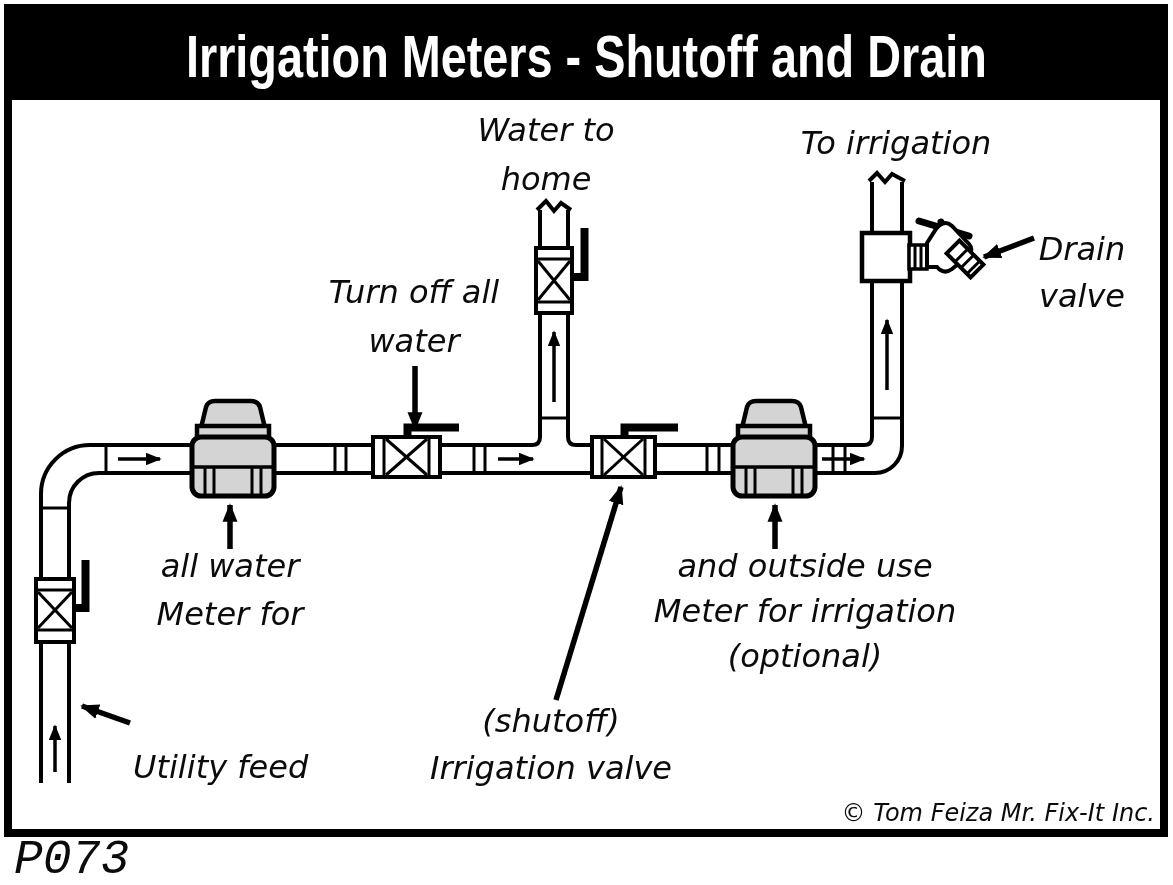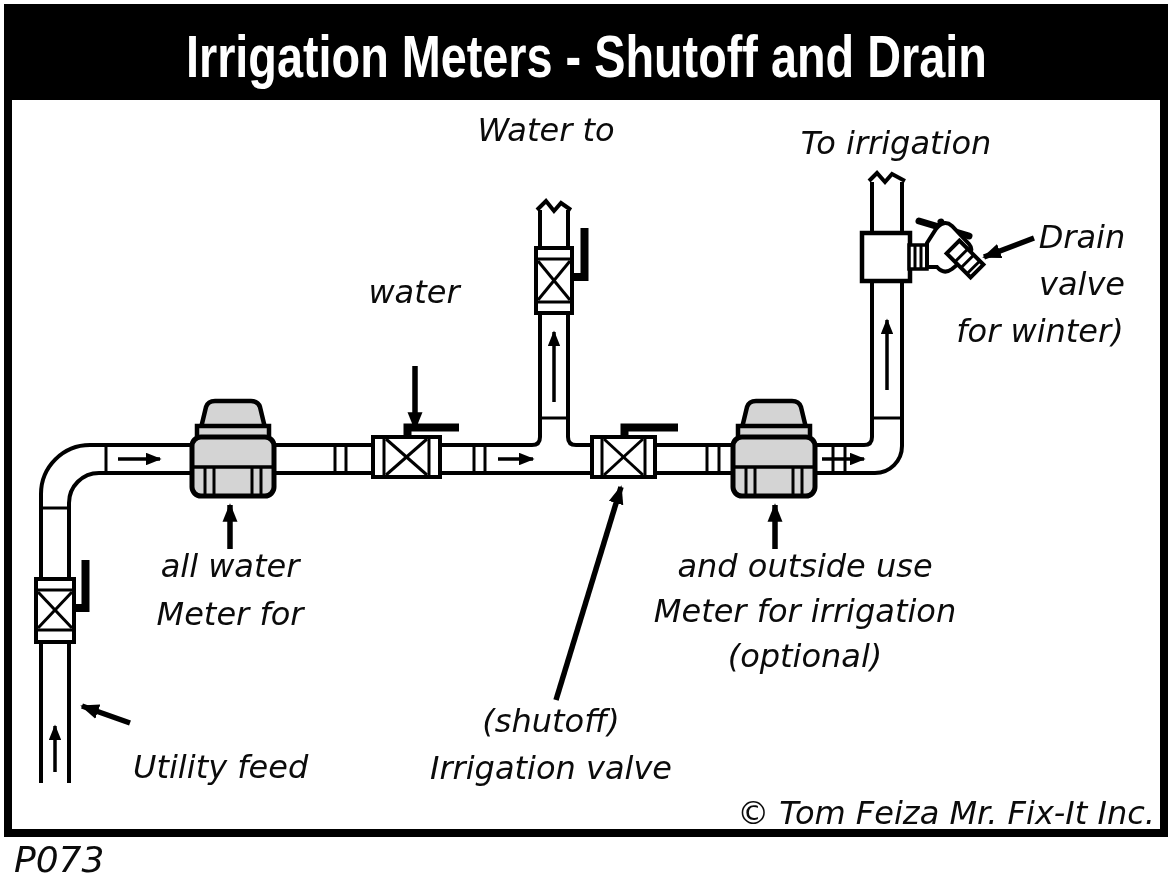--- a/index.html
+++ b/index.html
@@ -39,28 +39,28 @@
   .mk{fill:var(--line);}
   
   .lbl{
     position:absolute;color:#0b0b0b;font-style:italic;font-size:32px;
     line-height:48px;text-align:center;white-space:nowrap;
   }
   .lbl .ln{display:block;}
   #lbl-water-home{left:546px;top:106px;transform:translateX(-50%);line-height:49px;}
   #lbl-to-irrigation{left:876px;top:119px;transform:translateX(-50%);margin-left:20px;}
   #lbl-turnoff{left:414px;top:268px;transform:translateX(-50%);line-height:49px;}
-  #lbl-drain{left:1040px;top:214px;transform:translateX(-50%);line-height:47px;}
+  #lbl-drain{left:1040px;top:226px;transform:translateX(-50%);line-height:47px;}
   #lbl-drain .shift{transform:translateX(42px);}
   #lbl-meter1{left:230px;top:542px;transform:translateX(-50%);line-height:48px;}
   #lbl-utility{left:133px;top:699px;text-align:left;margin-top:44px;}
   #lbl-irrvalve{left:551px;top:698px;transform:translateX(-50%);line-height:47px;}
   #lbl-meter2{left:805px;top:544px;transform:translateX(-50%);line-height:45px;}
-  #lbl-copyright{right:18px;top:789px;font-size:32px;}
-  #lbl-figcode{left:14px;top:836px;font-size:36px;}
+  #lbl-copyright{right:18px;top:789px;font-size:24px;}
+  #lbl-figcode{left:14px;top:836px;font-size:48px;font-family:Liberation Mono, monospace;}
 </style>
 </head>
 <body>
 
 <div class="frame">
   <div class="titlebar">
     <span>Irrigation Meters - Shutoff and Drain</span>
   </div>
 </div>
 
@@ -196,34 +196,35 @@
     <path class="la" d="M230,549 V505"></path>
     <path class="la" d="M130,723 L82,706"></path>
     <path class="la" d="M556,700 L621,487"></path>
     <path class="la" d="M775,549 V505"></path>
     <path class="la" d="M1034,238 L984,257"></path>
   </g>
 </svg>
 
 <div class="lbl" id="lbl-water-home">
   <span class="ln">Water to</span>
+  <span class="ln">home</span>
 </div>
 
 <div class="lbl" id="lbl-to-irrigation">
   <span class="ln">To irrigation</span>
 </div>
 
 <div class="lbl" id="lbl-turnoff">
+  <span class="ln">Turn off all</span>
   <span class="ln">water</span>
 </div>
 
 <div class="lbl" id="lbl-drain">
   <span class="ln shift">Drain</span>
   <span class="ln shift">valve</span>
-  <span class="ln">for winter)</span>
 </div>
 
 <div class="lbl" id="lbl-meter1">
   <span class="ln">all water</span>
   <span class="ln">Meter for</span>
 </div>
 
 <div class="lbl" id="lbl-utility">
   <span class="ln">Utility feed</span>
 </div>

